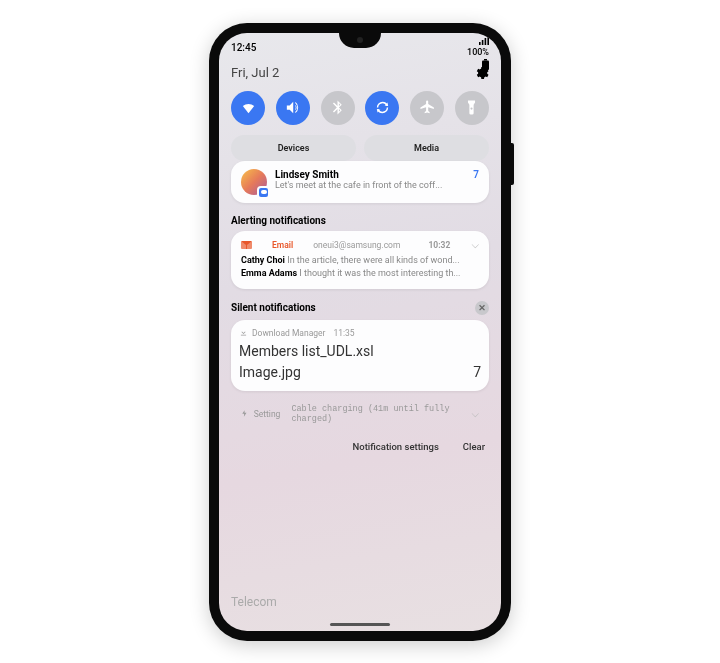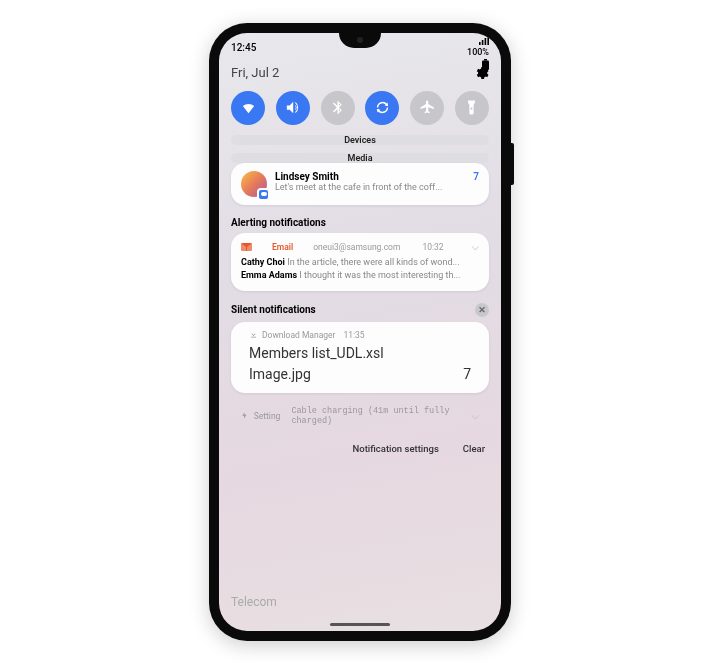--- a/index.html
+++ b/index.html
@@ -14,44 +14,44 @@
     .status-right { display: flex; align-items: flex-end; gap: 2px; flex-direction: column; }
     .status-right svg { display: block; }
     .date-row { display: flex; justify-content: space-between; align-items: center; margin-top: 8px; }
     .date-text { font-size: 13px; color: #444; }
     .gear { width: 16px; height: 16px; }
     .qs-row { display: flex; justify-content: space-between; margin-top: 10px; gap: 8px; }
     .qs-btn { width: 34px; height: 34px; border-radius: 50%; display: flex; align-items: center; justify-content: center; }
     .qs-on { background: #3a77f2; }
     .qs-off { background: #c7c7cb; }
     .qs-btn svg { width: 17px; height: 17px; }
-    .pill-row { display: flex; gap: 8px; margin-top: 10px; flex-direction: column; }
+    .pill-row { display: flex; gap: 8px; margin-top: 10px; }
     .pill { flex: 1; background: #dedee2; border-radius: 14px; height: 26px; display: flex; align-items: center; justify-content: center; font-size: 9px; font-weight: 600; color: #222; }
     .section-h { font-size: 10px; font-weight: 700; color: #000; margin-top: 12px; margin-bottom: 5px; display: flex; justify-content: space-between; align-items: center; }
     .close-circle { width: 14px; height: 14px; border-radius: 50%; background: #c8c8cc; display:flex; align-items:center; justify-content:center; font-size:9px; color:#666; }
     .card { background: #fdfdfe; border-radius: 14px; padding: 8px 10px; box-shadow: 0 1px 3px rgba(0,0,0,0.08); }
     .conv-card { display: flex; align-items: flex-start; gap: 8px; }
     .avatar { width: 26px; height: 26px; border-radius: 50%; background: linear-gradient(135deg,#f8c048 0%, #e67a5a 50%, #a85a9e 100%); position: relative; flex-shrink: 0; }
     .avatar-badge { position: absolute; bottom: -4px; right: -3px; width: 13px; height: 13px; border-radius: 4px; background: #3a77f2; border: 2px solid #fdfdfe; display:flex; align-items:center; justify-content:center; }
     .avatar-badge::after { content:""; width:6px; height:4px; background:#fff; border-radius:2px; }
     .conv-body { flex: 1; min-width: 0; }
     .conv-name { font-size: 10px; font-weight: 700; color: #000; }
     .conv-msg { font-size: 9px; color: #888; white-space: nowrap; overflow: hidden; text-overflow: ellipsis; }
     .badge-num { font-size: 10px; color: #3a77f2; font-weight: 600; margin-left: 4px; }
     .email-card { padding: 8px 10px; }
     .email-head { display: flex; align-items: center; gap: 20px; font-size: 8.5px; margin-bottom: 3px; }
     .email-icon { width: 11px; height: 8px; background: #e8572b; border-radius: 1px; position:relative; }
     .email-icon::after { content:""; position:absolute; inset:0; border-top:4px solid transparent; border-left:5.5px solid #fff; border-right:5.5px solid #fff; opacity:0.3; }
     .email-app { color: #e8572b; font-weight: 600; }
     .email-acct { color: #999; }
-    .email-time { color: #999; margin-left: 2px; }
+    .email-time { color: #999; margin-left: 8px; font-weight: bold; }
     .chev { margin-left: auto; color: #bbb; font-size: 10px; }
     .email-line { font-size: 9px; color: #888; white-space: nowrap; overflow: hidden; text-overflow: ellipsis; line-height: 1.5; }
     .email-from { font-weight: 700; color: #000; }
-    .dl-card { padding: 8px 18px; }
+    .dl-card { padding: 8px 8px; }
     .dl-head { display: flex; align-items: center; gap: 4px; font-size: 8.5px; color: #999; margin-bottom: 3px; }
     .dl-icon-svg { width: 9px; height: 9px; }
     .dl-line { font-size: 14px; color: #333; line-height: 1.5; display:flex; justify-content:space-between; }
     .set-card { background: transparent; border-radius: 14px; padding: 7px 10px; display:flex; align-items:center; gap:5px; font-size: 8.5px; color:#999; margin-top:6px; }
     .bolt-svg { width: 9px; height: 9px; }
     .footer-links { display: flex; justify-content: flex-end; gap: 24px; font-size: 9.5px; font-weight: 500; color: #333; margin-top: 10px; padding-right: 4px; }
     .carrier { text-align: left; font-size: 12px; color: #aaa; margin-top: auto; margin-bottom: 14px; }
     .nav-bar { width: 60px; height: 2.5px; background: #555; border-radius: 2px; align-self: center; margin-bottom: 5px; }
   </style>
 </head>

